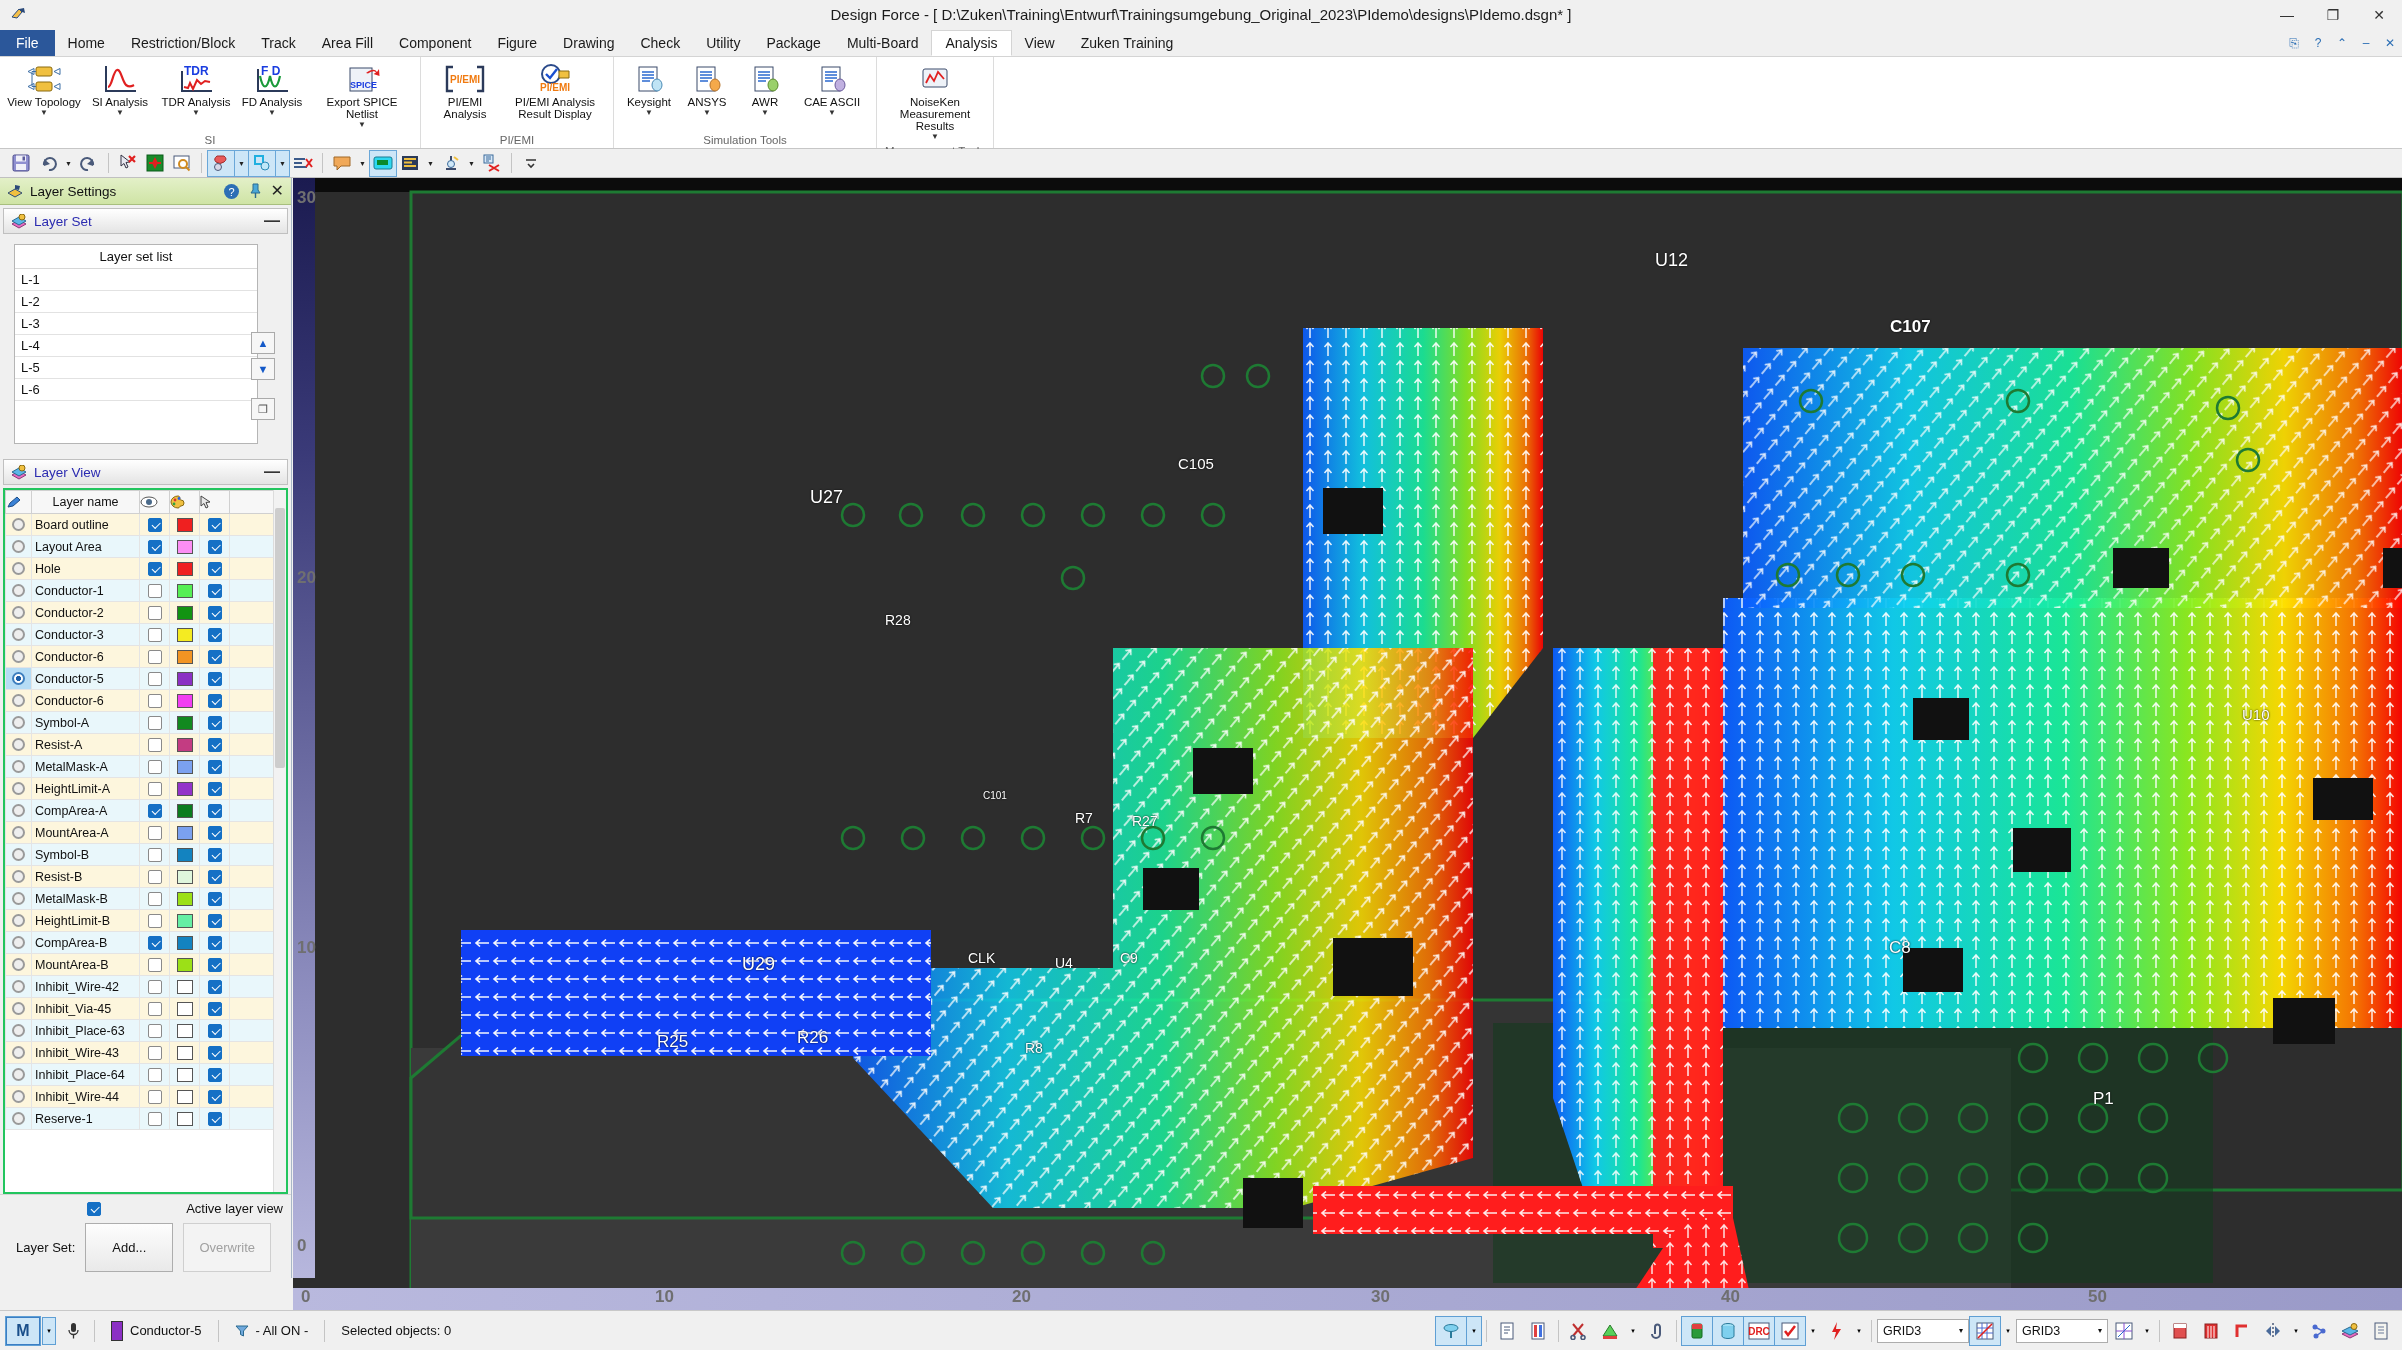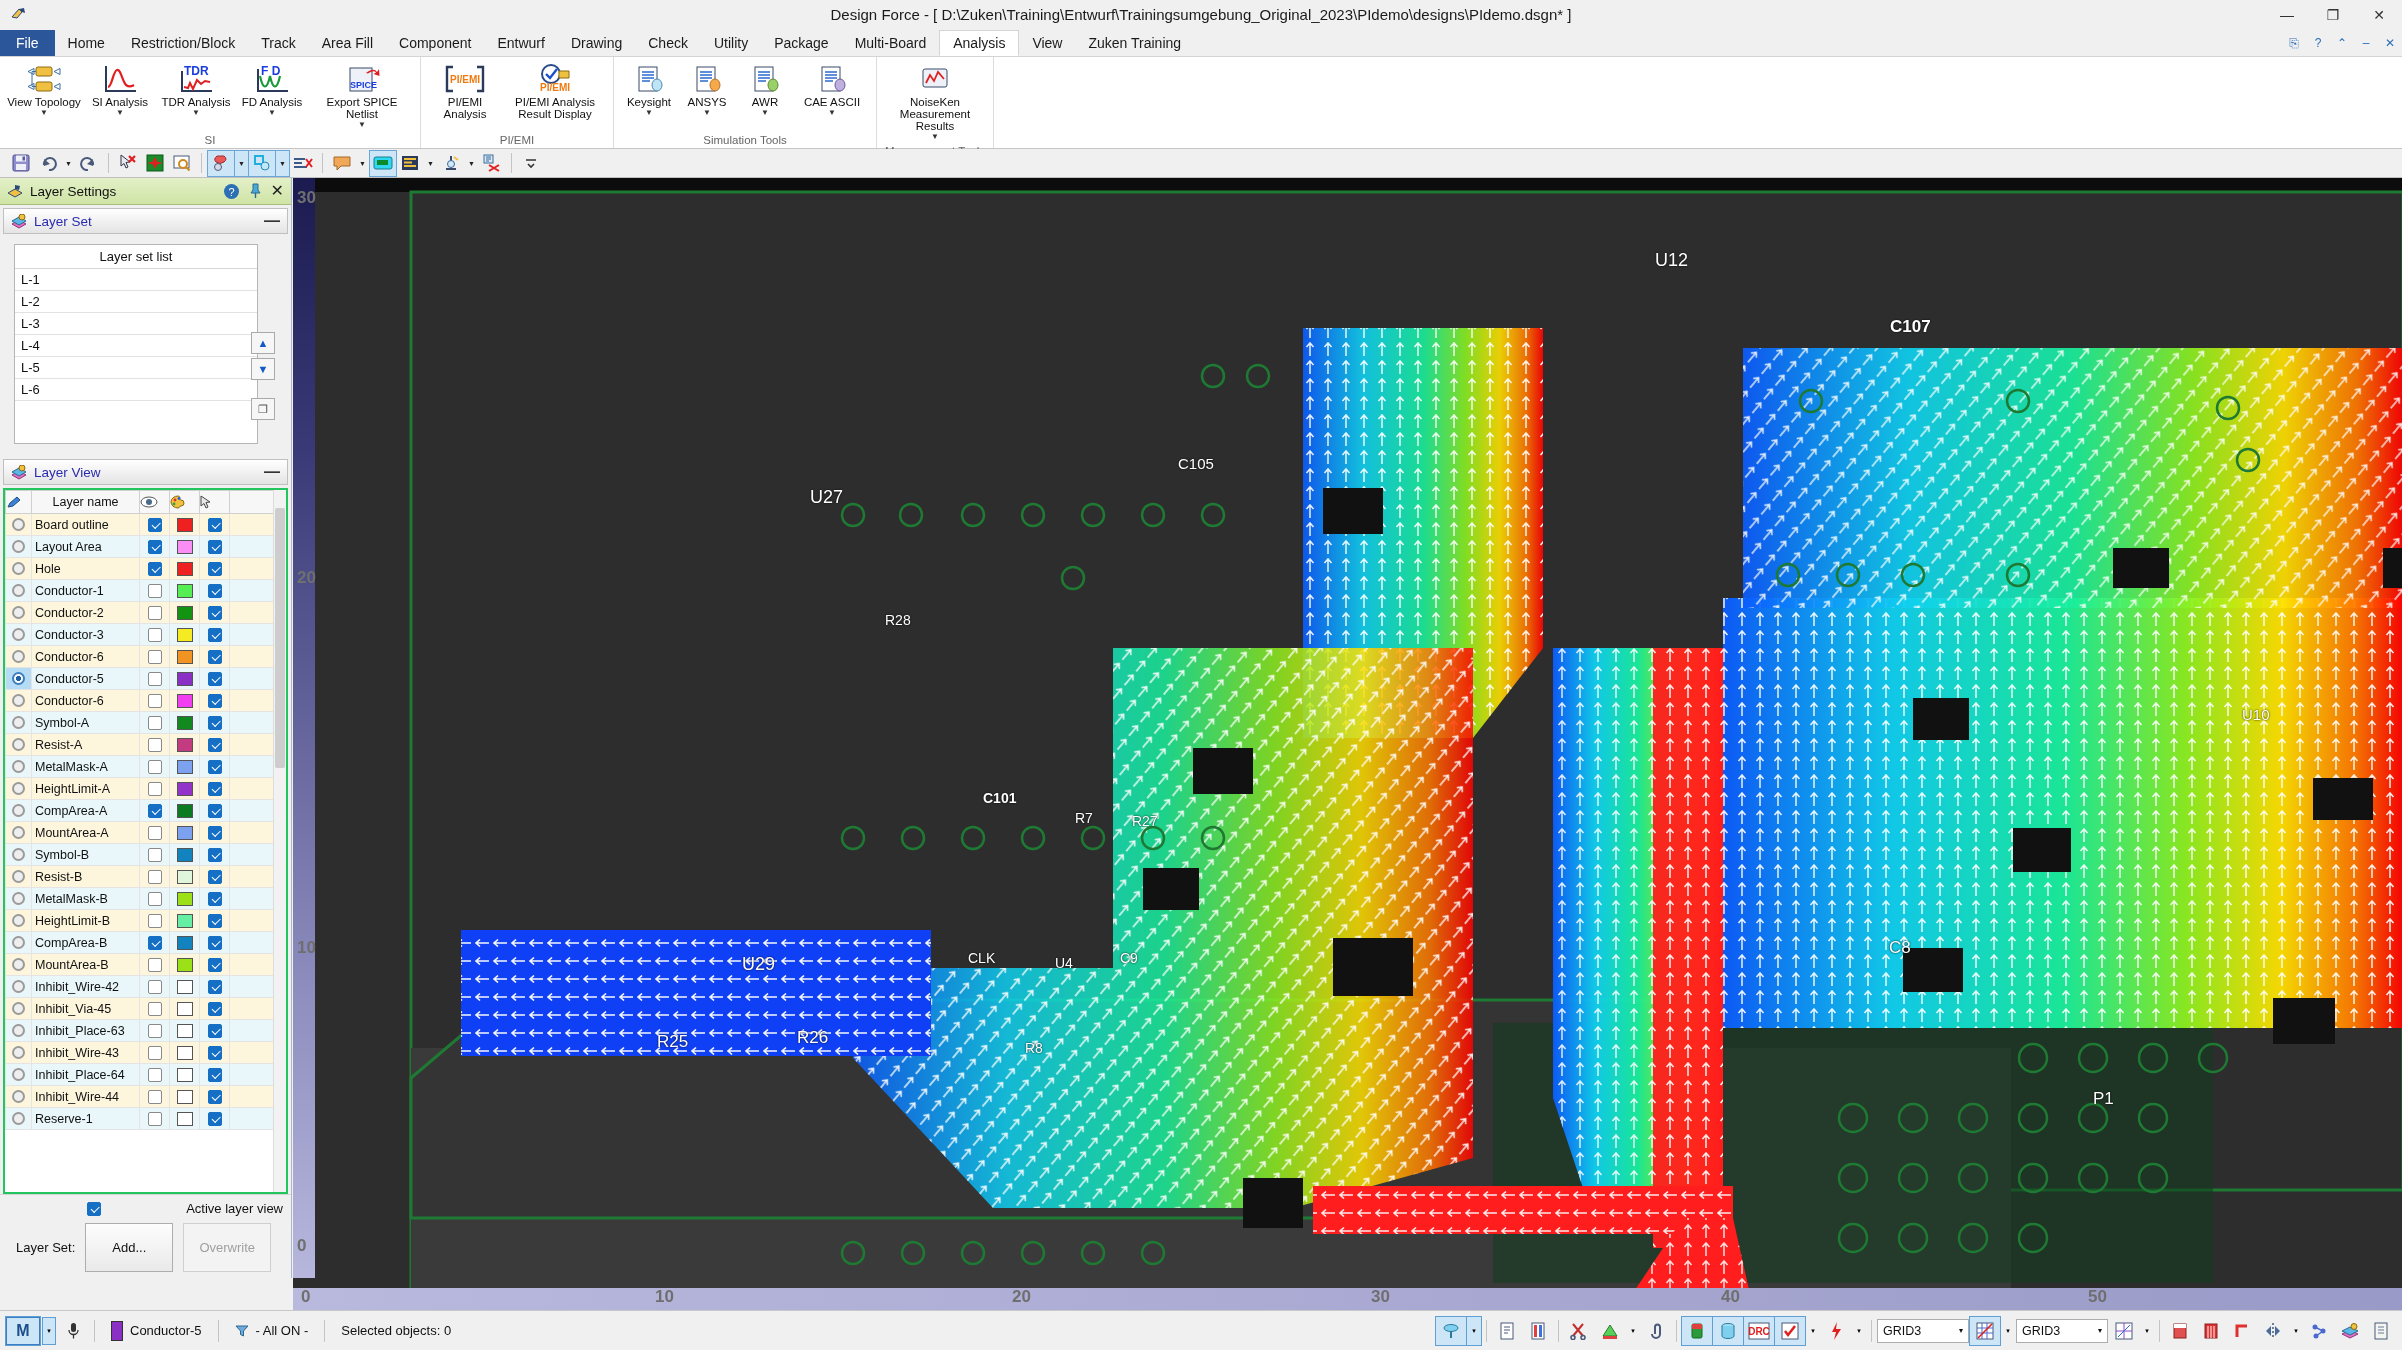--- a/index.html
+++ b/index.html
@@ -243,21 +243,21 @@
     </div>
   </div>
 
   <div class="ribbon-tabs" id="ribbonTabs">
       <div class="rtab file">File</div>
       <div class="rtab">Home</div>
       <div class="rtab">Restriction/Block</div>
       <div class="rtab">Track</div>
       <div class="rtab">Area Fill</div>
       <div class="rtab">Component</div>
-      <div class="rtab">Entwurf</div>
+      <div class="rtab">Figure</div>
       <div class="rtab">Drawing</div>
       <div class="rtab">Check</div>
       <div class="rtab">Utility</div>
       <div class="rtab">Package</div>
       <div class="rtab">Multi-Board</div>
       <div class="rtab active">Analysis</div>
       <div class="rtab">View</div>
       <div class="rtab">Zuken Training</div>
       <div style="flex: 1 1 0%;"></div>
       <div style="width: 24px; display: flex; align-items: center; justify-content: center; font-size: 12px; color: rgb(44, 111, 181);">⎘</div>
@@ -674,21 +674,21 @@
           <circle cx="1920" cy="880" r="14"></circle>
       </g>
     </svg>
     <div id="pcbLabels">
         <div class="pcb-label" style="left: 1362px; top: 72px; font-size: 18px;">U12</div>
         <div class="pcb-label" style="left: 1597px; top: 139px; font-size: 17px; font-weight: bold;">C107</div>
         <div class="pcb-label" style="left: 517px; top: 309px; font-size: 18px;">U27</div>
         <div class="pcb-label" style="left: 885px; top: 277px; font-size: 15px;">C105</div>
         <div class="pcb-label" style="left: 592px; top: 434px; font-size: 14px;">R28</div>
         <div class="pcb-label" style="left: 1949px; top: 528px; font-size: 15px;">U10</div>
-        <div class="pcb-label" style="left: 690px; top: 612px; font-size: 14px; font-weight: bold;">C101</div>
+        <div class="pcb-label" style="left: 690px; top: 612px; font-size: 10px;">C101</div>
         <div class="pcb-label" style="left: 782px; top: 632px; font-size: 14px;">R7</div>
         <div class="pcb-label" style="left: 839px; top: 635px; font-size: 14px;">R27</div>
         <div class="pcb-label" style="left: 449px; top: 776px; font-size: 18px;">U29</div>
         <div class="pcb-label" style="left: 675px; top: 772px; font-size: 14px;">CLK</div>
         <div class="pcb-label" style="left: 762px; top: 777px; font-size: 14px;">U4</div>
         <div class="pcb-label" style="left: 827px; top: 772px; font-size: 14px;">C9</div>
         <div class="pcb-label" style="left: 1596px; top: 760px; font-size: 17px;">C8</div>
         <div class="pcb-label" style="left: 364px; top: 854px; font-size: 17px;">R25</div>
         <div class="pcb-label" style="left: 504px; top: 850px; font-size: 17px;">R26</div>
         <div class="pcb-label" style="left: 732px; top: 862px; font-size: 14px;">R8</div>

